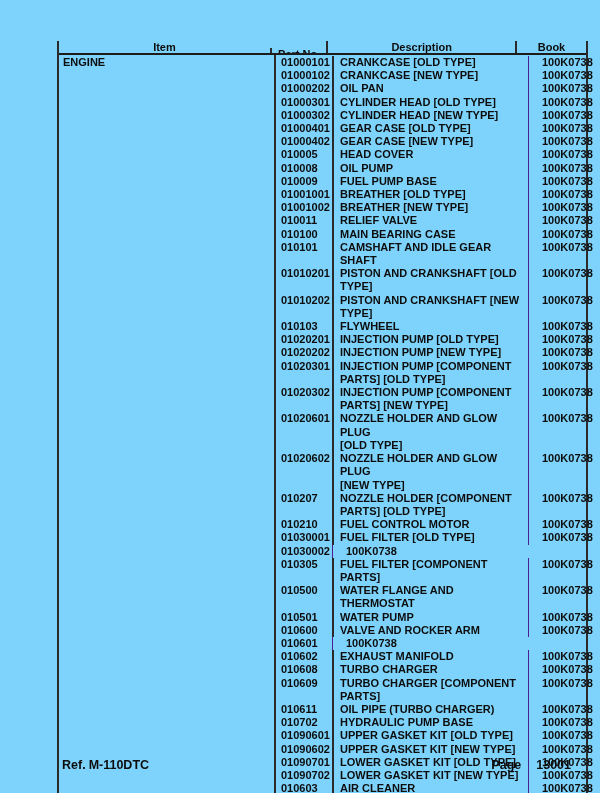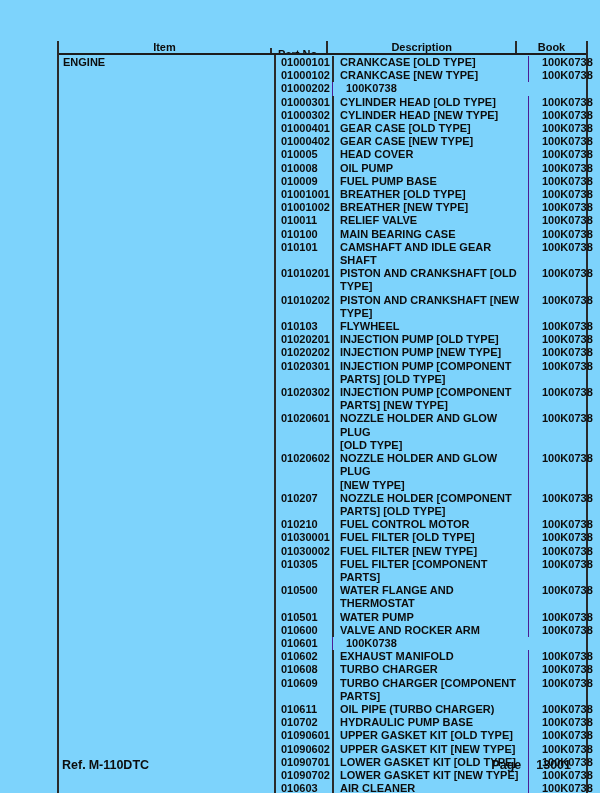--- a/index.html
+++ b/index.html
@@ -91,20 +91,21 @@
             <div class="cell c-desc">CRANKCASE [OLD TYPE]</div>
             <div class="cell c-book">100K0738</div>
           </div>
           <div class="trow">
             <div class="cell c-part">01000102</div>
             <div class="cell c-desc">CRANKCASE [NEW TYPE]</div>
             <div class="cell c-book">100K0738</div>
           </div>
           <div class="trow">
             <div class="cell c-part">01000202</div>
+            <div class="cell c-desc">OIL PAN</div>
             <div class="cell c-book">100K0738</div>
           </div>
           <div class="trow">
             <div class="cell c-part">01000301</div>
             <div class="cell c-desc">CYLINDER HEAD [OLD TYPE]</div>
             <div class="cell c-book">100K0738</div>
           </div>
           <div class="trow">
             <div class="cell c-part">01000302</div>
             <div class="cell c-desc">CYLINDER HEAD [NEW TYPE]</div>
@@ -222,21 +223,20 @@
             <div class="cell c-desc">FUEL CONTROL MOTOR</div>
             <div class="cell c-book">100K0738</div>
           </div>
           <div class="trow">
             <div class="cell c-part">01030001</div>
             <div class="cell c-desc">FUEL FILTER [OLD TYPE]</div>
             <div class="cell c-book">100K0738</div>
           </div>
           <div class="trow">
             <div class="cell c-part">01030002</div>
-            <div class="cell c-desc">FUEL FILTER [NEW TYPE]</div>
             <div class="cell c-book">100K0738</div>
           </div>
           <div class="trow">
             <div class="cell c-part">010305</div>
             <div class="cell c-desc">FUEL FILTER [COMPONENT PARTS]</div>
             <div class="cell c-book">100K0738</div>
           </div>
           <div class="trow">
             <div class="cell c-part">010500</div>
             <div class="cell c-desc">WATER FLANGE AND THERMOSTAT</div>

